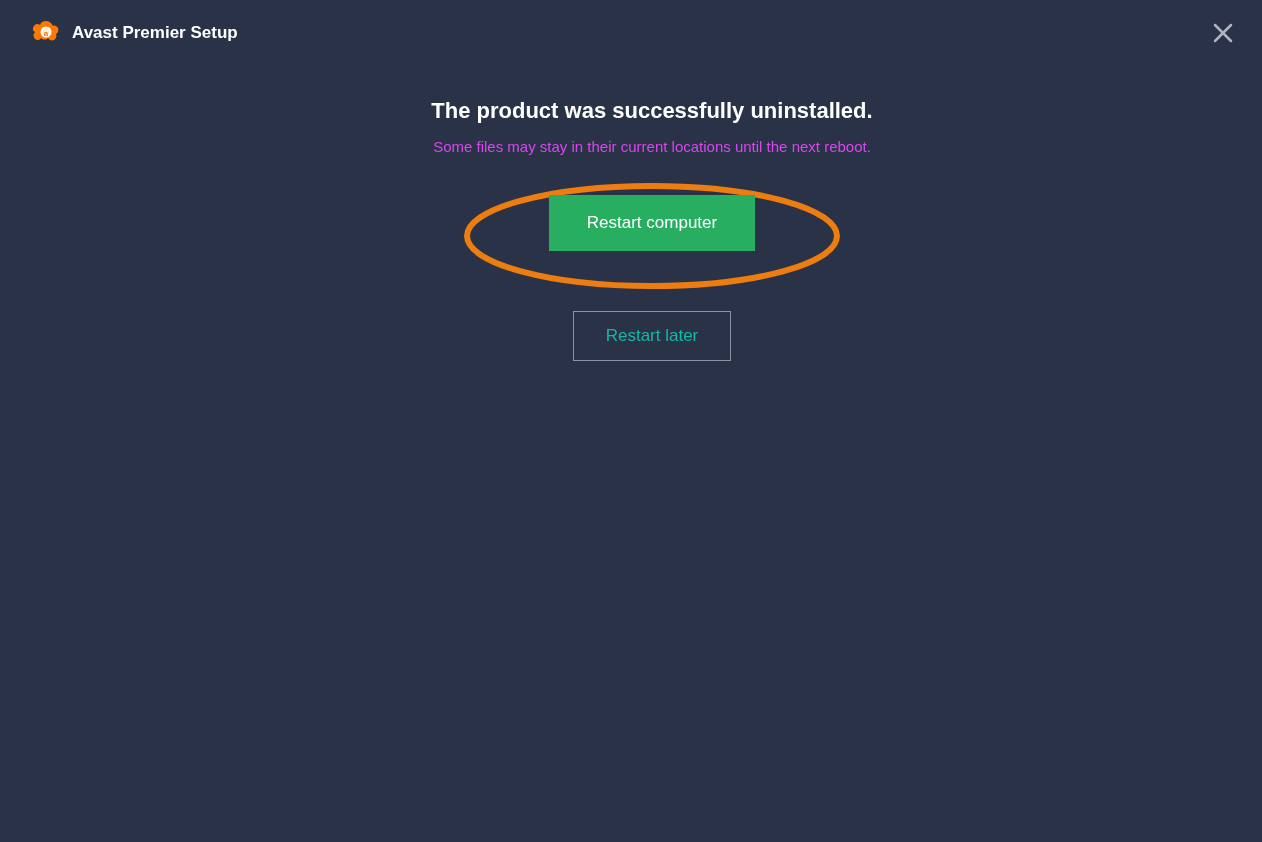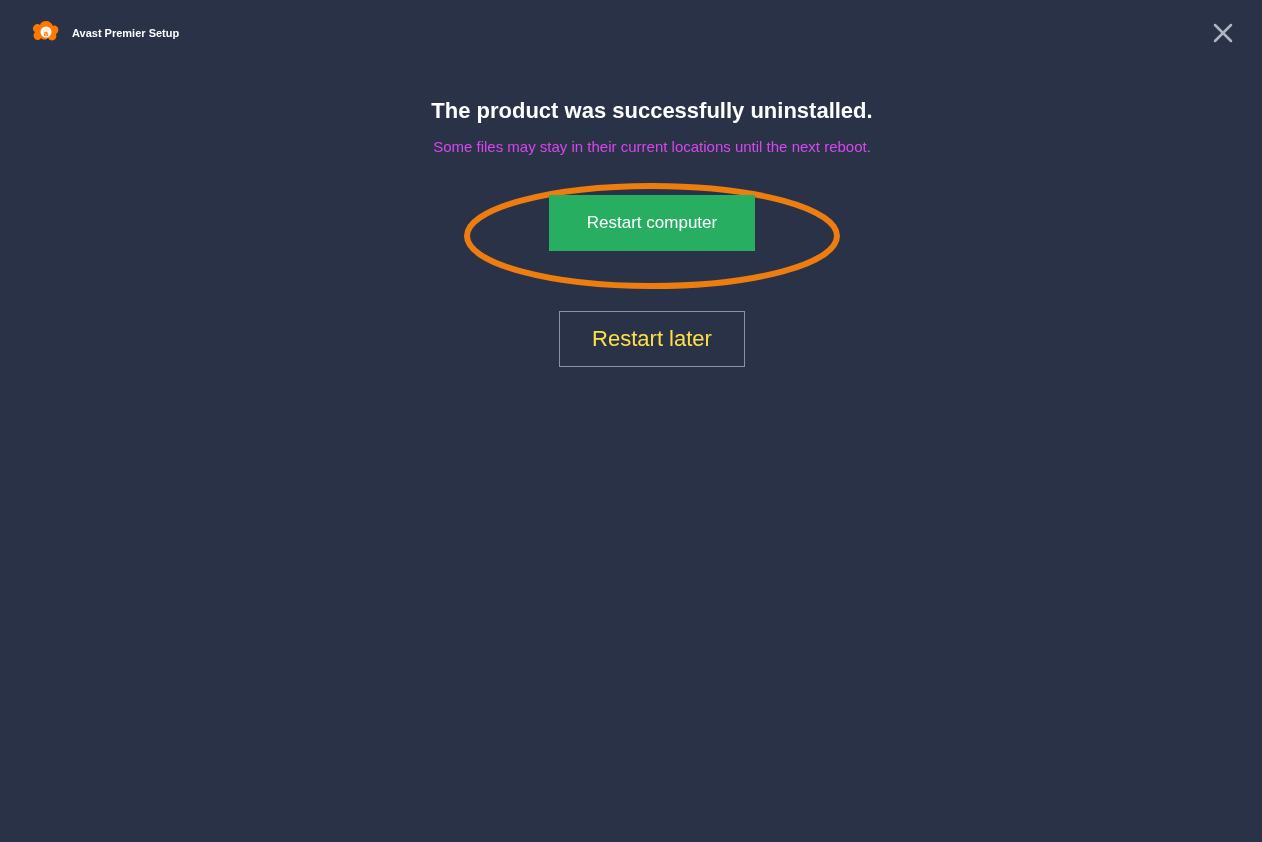--- a/index.html
+++ b/index.html
@@ -33,21 +33,21 @@
     
     .logo {
       width: 28px;
       height: 28px;
       display: flex;
       align-items: center;
       justify-content: center;
     }
     
     .app-title {
-      font-size: 11px;
+      font-size: 17px;
       font-weight: 600;
       color: #ffffff;
     }
     
     .close-btn {
       background: none;
       border: none;
       cursor: pointer;
       padding: 4px;
       display: flex;
@@ -102,24 +102,24 @@
       font-size: 17px;
       font-weight: 400;
       cursor: pointer;
       font-family: inherit;
       position: relative;
       z-index: 2;
     }
     
     .secondary-btn {
       background-color: transparent;
-      color: #fde047;
+      color: #14b8a6;
       border: 1px solid #8a91a5;
       padding: 14px 32px;
-      font-size: 22px;
+      font-size: 17px;
       font-weight: 400;
       cursor: pointer;
       font-family: inherit;
       margin-top: 60px;
     }
   </style>
 </head>
 <body>
 
 <div class="header">

